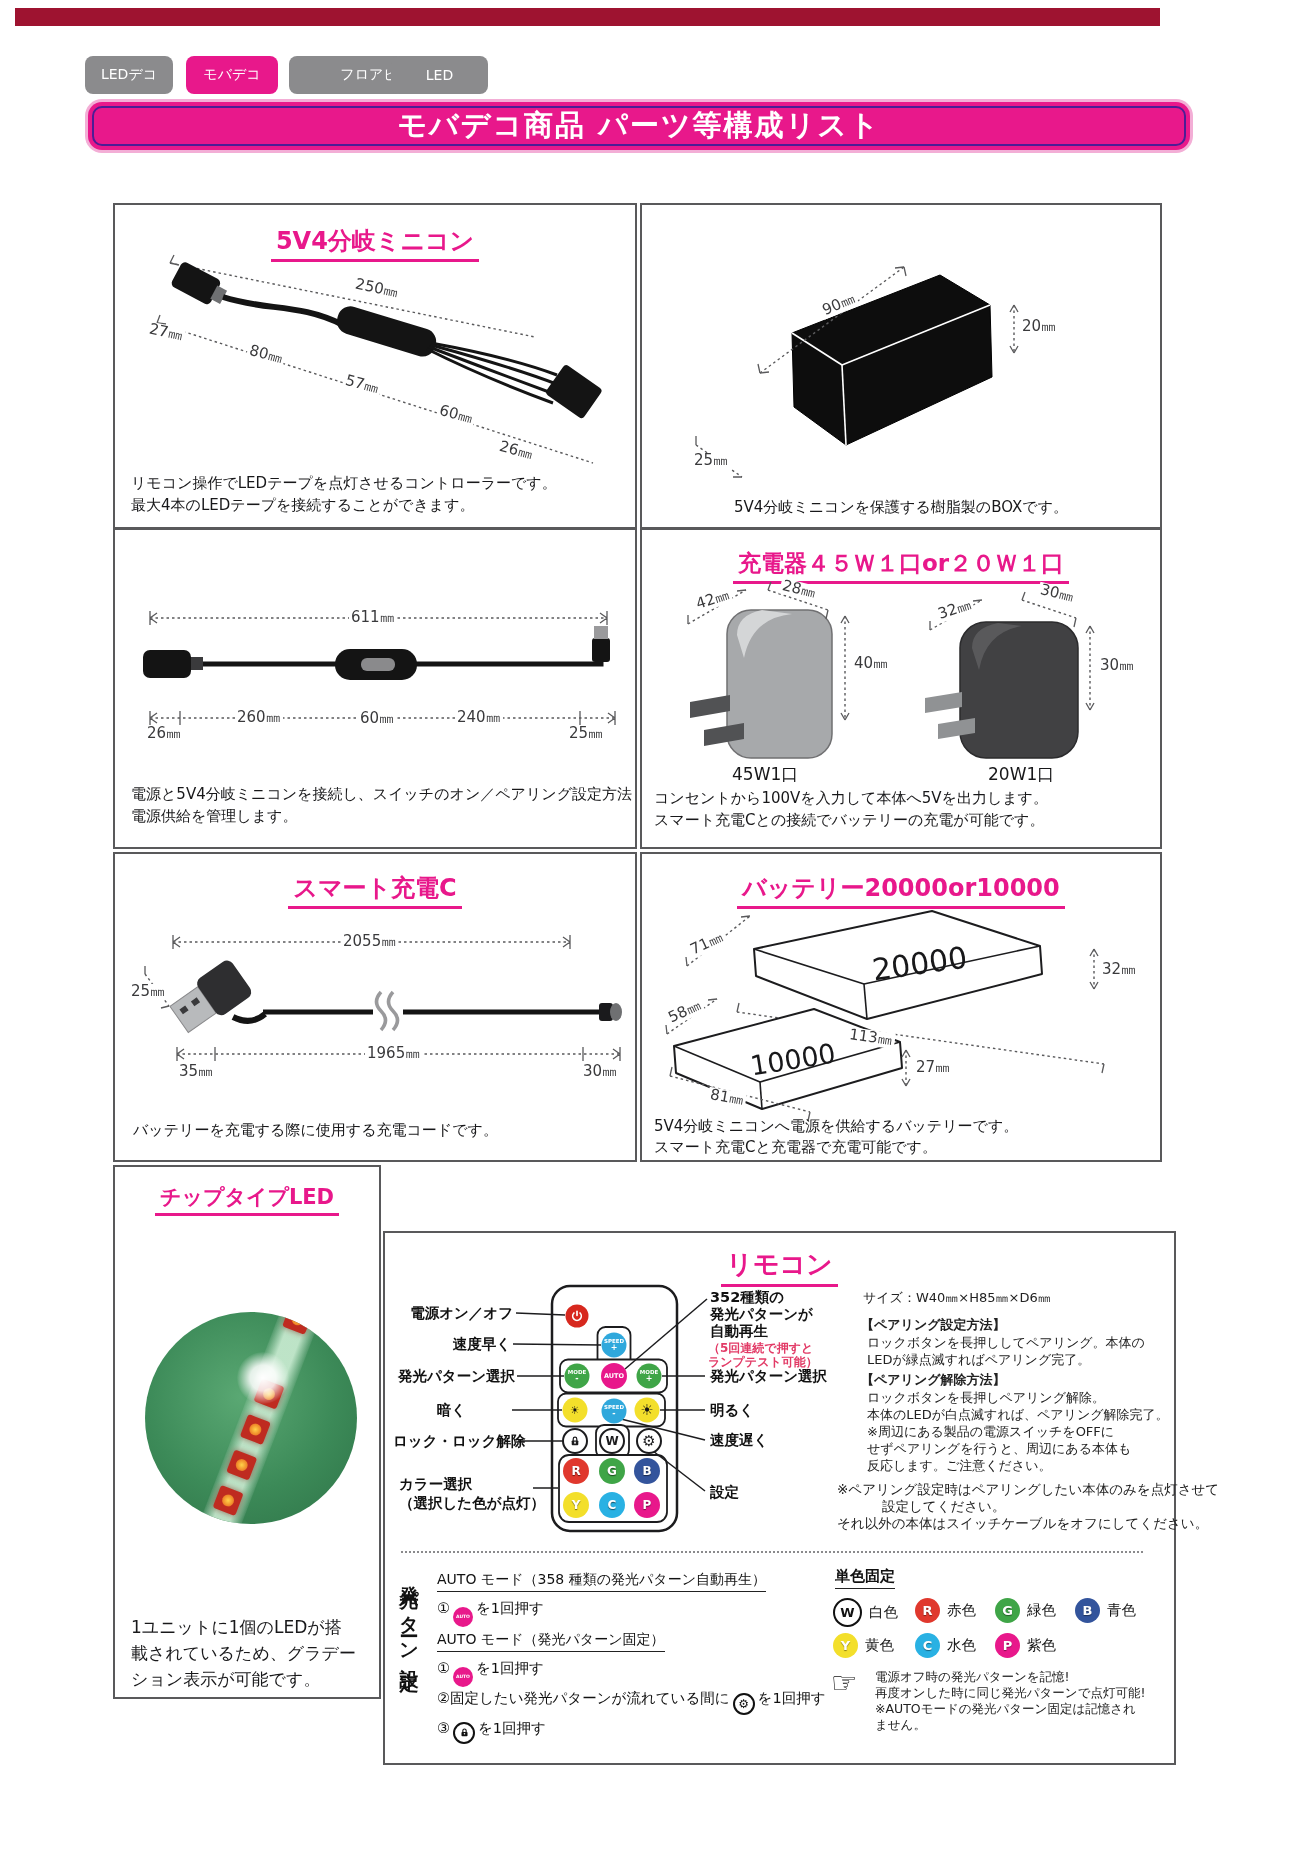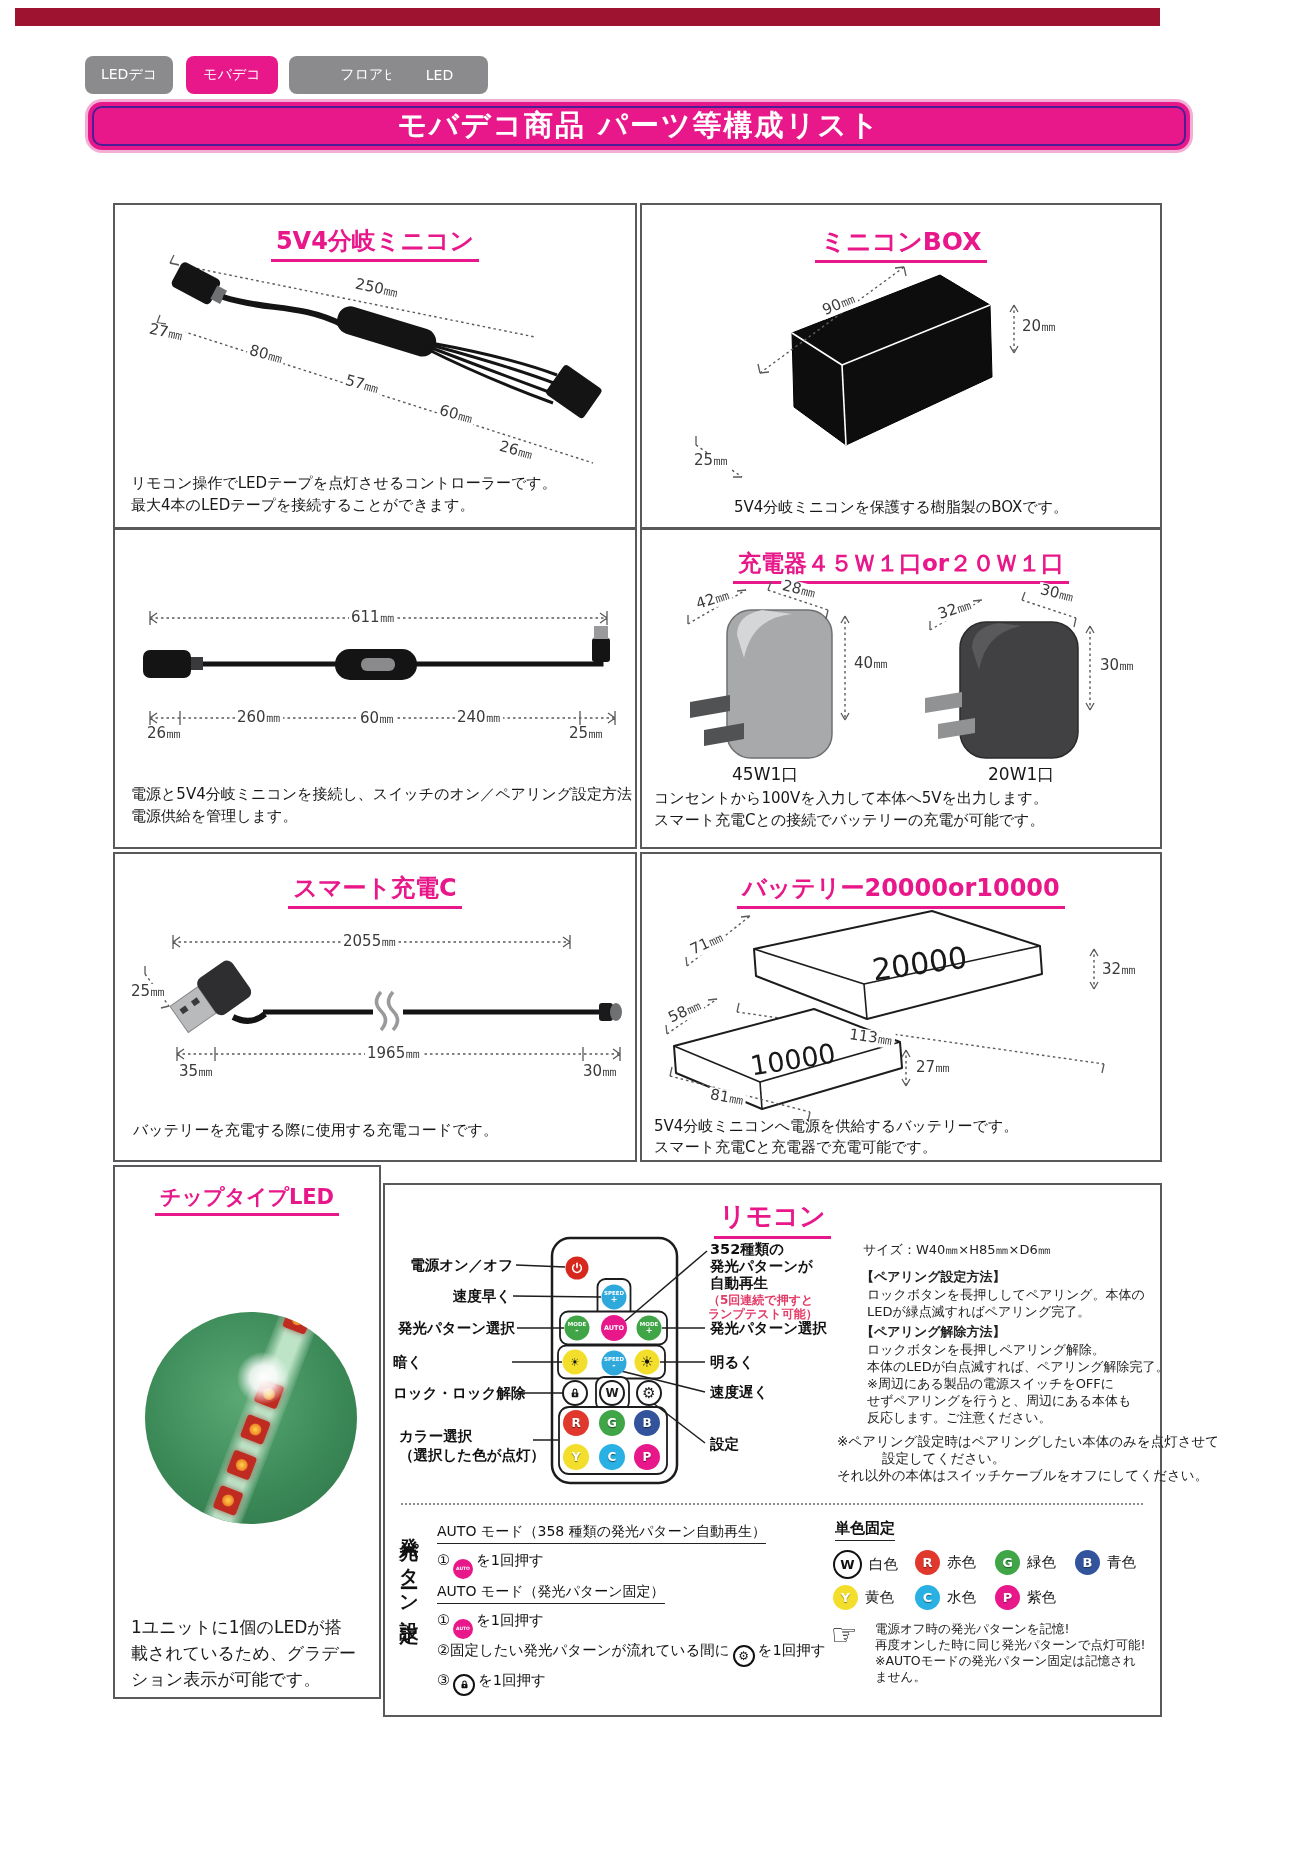--- a/index.html
+++ b/index.html
@@ -113,21 +113,20 @@
     <span class="dim" style="left:32px;top:120px;transform:rotate(12deg);">27㎜</span>
     <span class="dim" style="left:132px;top:142px;transform:rotate(15deg);">80㎜</span>
     <span class="dim" style="left:228px;top:172px;transform:rotate(15deg);">57㎜</span>
     <span class="dim" style="left:322px;top:202px;transform:rotate(15deg);">60㎜</span>
     <span class="dim" style="left:382px;top:238px;transform:rotate(15deg);">26㎜</span>
     <span class="desc" style="left:16px;top:268px;">リモコン操作でLEDテープを点灯させるコントローラーです。</span>
     <span class="desc" style="left:16px;top:290px;">最大4本のLEDテープを接続することができます。</span>
   </div>
 
   <div class="panel" style="left:640px;top:203px;width:518px;height:322px;">
-    <div class="ptitle" style="top:20px;font-size:25px;"><span>ミニコンBOX</span></div>
     <svg class="figure" width="518" height="322" viewBox="0 0 518 322">
       <polygon points="150,128 298,70 348,100 350,172 204,240 152,202" fill="#0d0d0d" stroke="#000"></polygon>
       <line x1="150" y1="128" x2="200" y2="160" stroke="#fff" stroke-width="1.6"></line>
       <line x1="200" y1="160" x2="348" y2="100" stroke="#fff" stroke-width="1.6"></line>
       <line x1="200" y1="160" x2="204" y2="240" stroke="#fff" stroke-width="1.6"></line>
       <line x1="118" y1="168" x2="262" y2="62" stroke="#5a5a5c" stroke-width="1.4" stroke-dasharray="2.5 3"></line>
       <path d="M118,168 l-2,-9 M118,168 l9,-1 M262,62 l-9,1 M262,62 l2,9" stroke="#5a5a5c" stroke-width="1.3" fill="none"></path>
       <line x1="372" y1="100" x2="372" y2="148" stroke="#5a5a5c" stroke-width="1.4" stroke-dasharray="2.5 3"></line>
       <path d="M372,100 l-4,7 M372,100 l4,7 M372,148 l-4,-7 M372,148 l4,-7" stroke="#5a5a5c" stroke-width="1.3" fill="none"></path>
       <line x1="54" y1="240" x2="100" y2="272" stroke="#5a5a5c" stroke-width="1.4" stroke-dasharray="2.5 3"></line>
@@ -278,21 +277,21 @@
         <div class="ledchip" style="top:206px;"></div>
         <div class="ledchip" style="top:244px;"></div>
       </div>
       <div class="whiteglow" style="left:92px;top:40px;width:52px;height:52px;"></div>
     </div>
     <span class="desc" style="left:16px;top:448px;font-size:17px;">1ユニットに1個のLEDが搭</span>
     <span class="desc" style="left:16px;top:474px;font-size:17px;">載されているため、グラデー</span>
     <span class="desc" style="left:16px;top:500px;font-size:17px;">ション表示が可能です。</span>
   </div>
 
-  <div class="panel" style="left:383px;top:1183px;width:775px;height:530px;">
+  <div class="panel" style="left:383px;top:1231px;width:775px;height:530px;padding-left:14px;">
     <div class="ptitle" style="top:14px;font-size:26px;"><span>リモコン</span></div>
 
     <svg class="figure" width="775" height="530" viewBox="0 0 775 530">
       <rect x="167" y="53" width="125" height="245" rx="18" fill="#fff" stroke="#1c1c1e" stroke-width="2.5"></rect>
       <rect x="212.5" y="94" width="33" height="100" rx="8" fill="#fff" stroke="#1c1c1e" stroke-width="1.8"></rect>
       <rect x="175" y="126.5" width="107" height="33" rx="8" fill="#fff" stroke="#1c1c1e" stroke-width="1.8"></rect>
       <rect x="173" y="160.5" width="107" height="33" rx="8" fill="#fff" stroke="#1c1c1e" stroke-width="1.8"></rect>
       <rect x="211" y="192" width="33" height="33" rx="8" fill="#fff" stroke="#1c1c1e" stroke-width="1.8"></rect>
       <rect x="174" y="222" width="108" height="67" rx="10" fill="#fff" stroke="#1c1c1e" stroke-width="1.8"></rect>
       <g stroke="#1c1c1e" stroke-width="1.5">
@@ -370,21 +369,21 @@
     <div class="rbtn" style="left:227px;top:272px;width:26px;height:26px;background:#29b1e3;">
         <span class="ltr">C</span>
       </div>
     <div class="rbtn" style="left:262px;top:272px;width:26px;height:26px;background:#e8188b;">
         <span class="ltr">P</span>
       </div>
 
     <span class="rlabel" style="left:8px;top:72px;width:120px;text-align:right;">電源オン／オフ</span>
     <span class="rlabel" style="left:8px;top:103px;width:118px;text-align:right;">速度早く</span>
     <span class="rlabel" style="left:8px;top:135px;width:122px;text-align:right;">発光パターン選択</span>
-    <span class="rlabel" style="left:8px;top:169px;width:117px;text-align:left;">暗く</span>
+    <span class="rlabel" style="left:8px;top:169px;width:117px;text-align:center;">暗く</span>
     <span class="rlabel" style="left:8px;top:200px;width:123px;text-align:right;">ロック・ロック解除</span>
     <span class="rlabel" style="left:14px;top:243px;">カラー選択</span>
     <span class="rlabel" style="left:14px;top:262px;">（選択した色が点灯）</span>
 
     <span class="rlabel" style="left:325px;top:56px;">352種類の</span>
     <span class="rlabel" style="left:325px;top:73px;">発光パターンが</span>
     <span class="rlabel" style="left:325px;top:90px;">自動再生</span>
     <span class="rlabel" style="left:323px;top:109px;color:#e23a66;font-size:12px;">（5回連続で押すと</span>
     <span class="rlabel" style="left:323px;top:123px;color:#e23a66;font-size:12px;">ランプテスト可能）</span>
     <span class="rlabel" style="left:325px;top:135px;">発光パターン選択</span>

